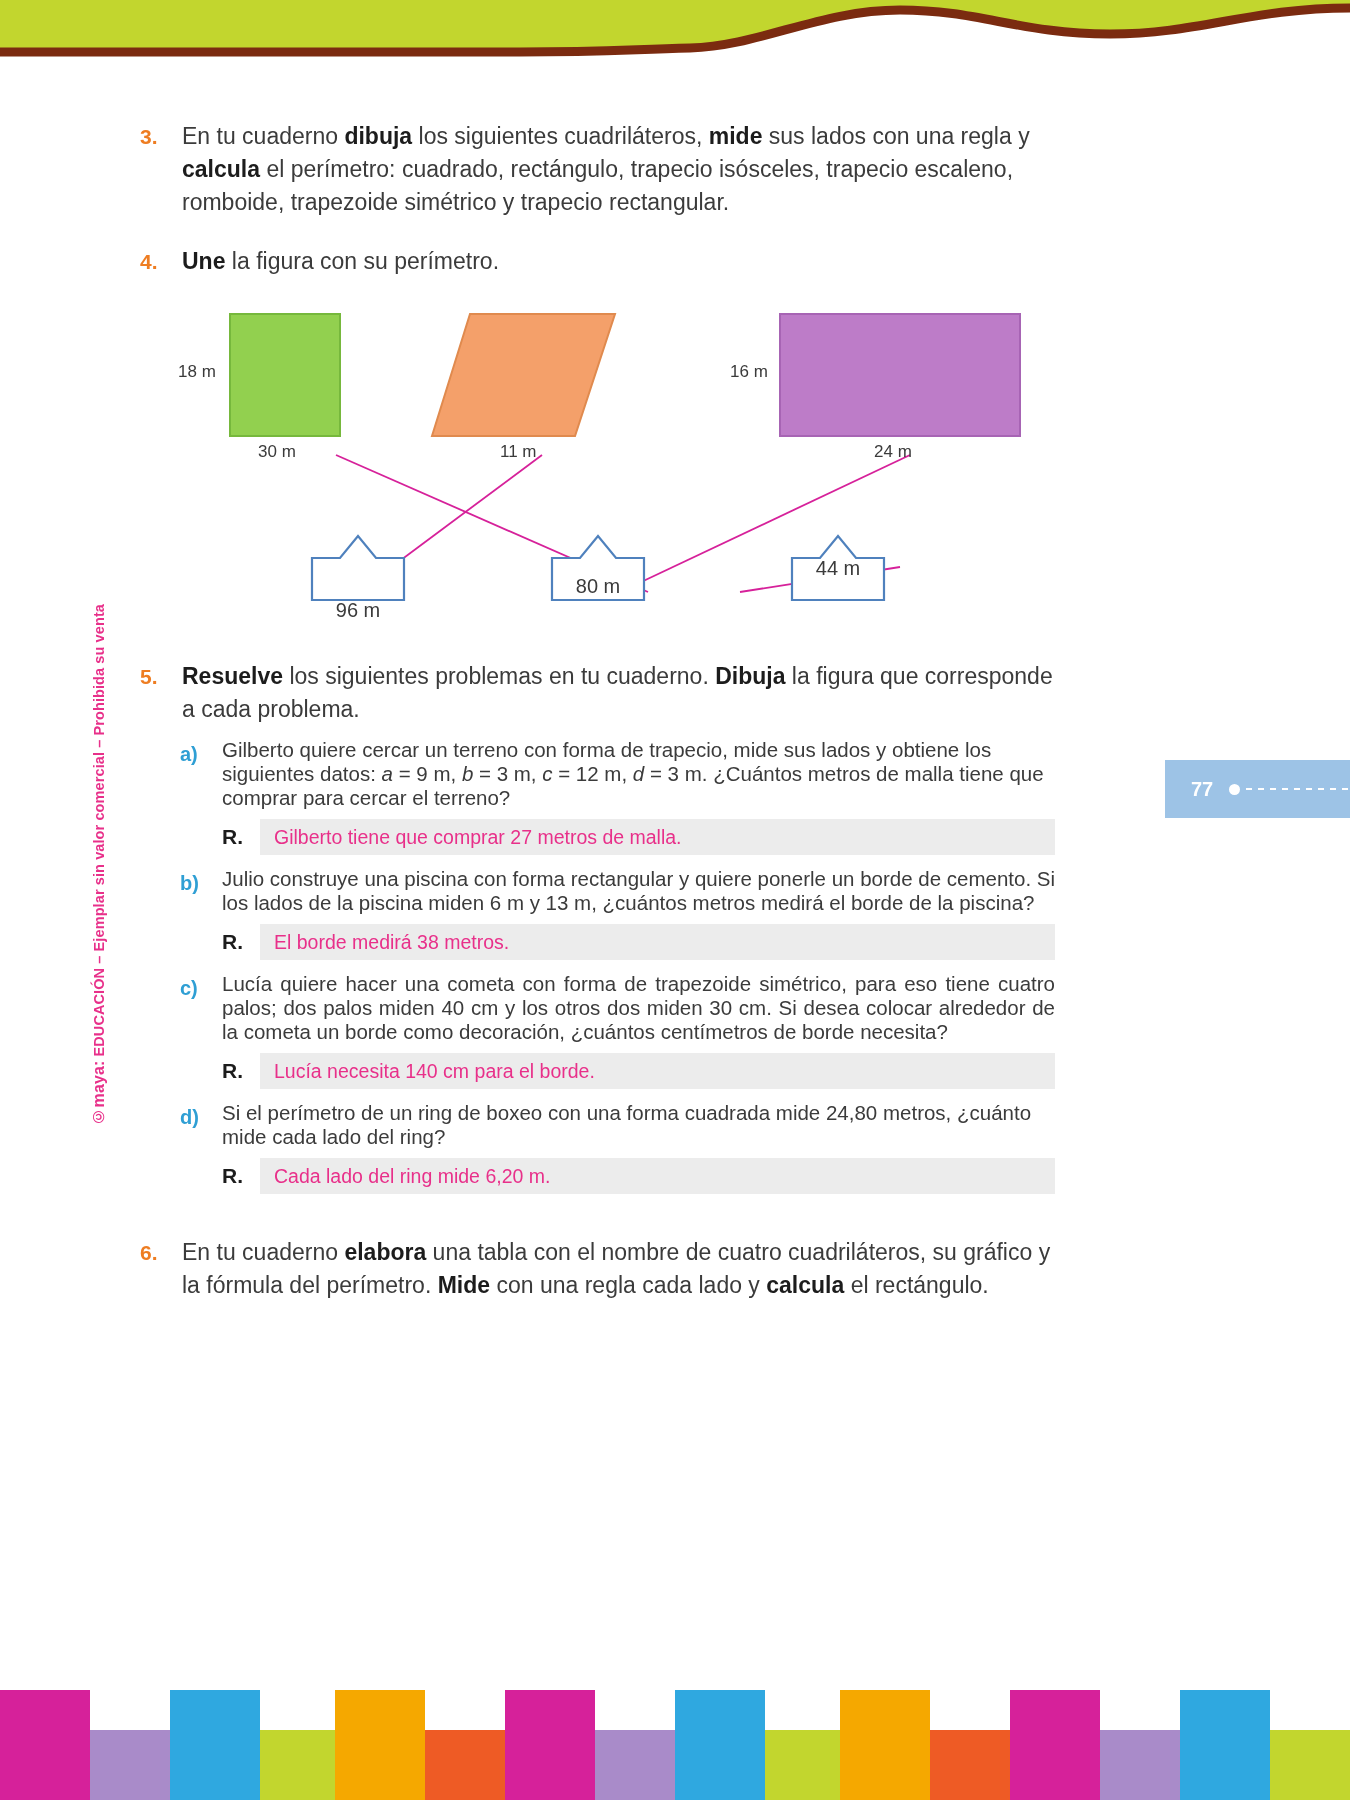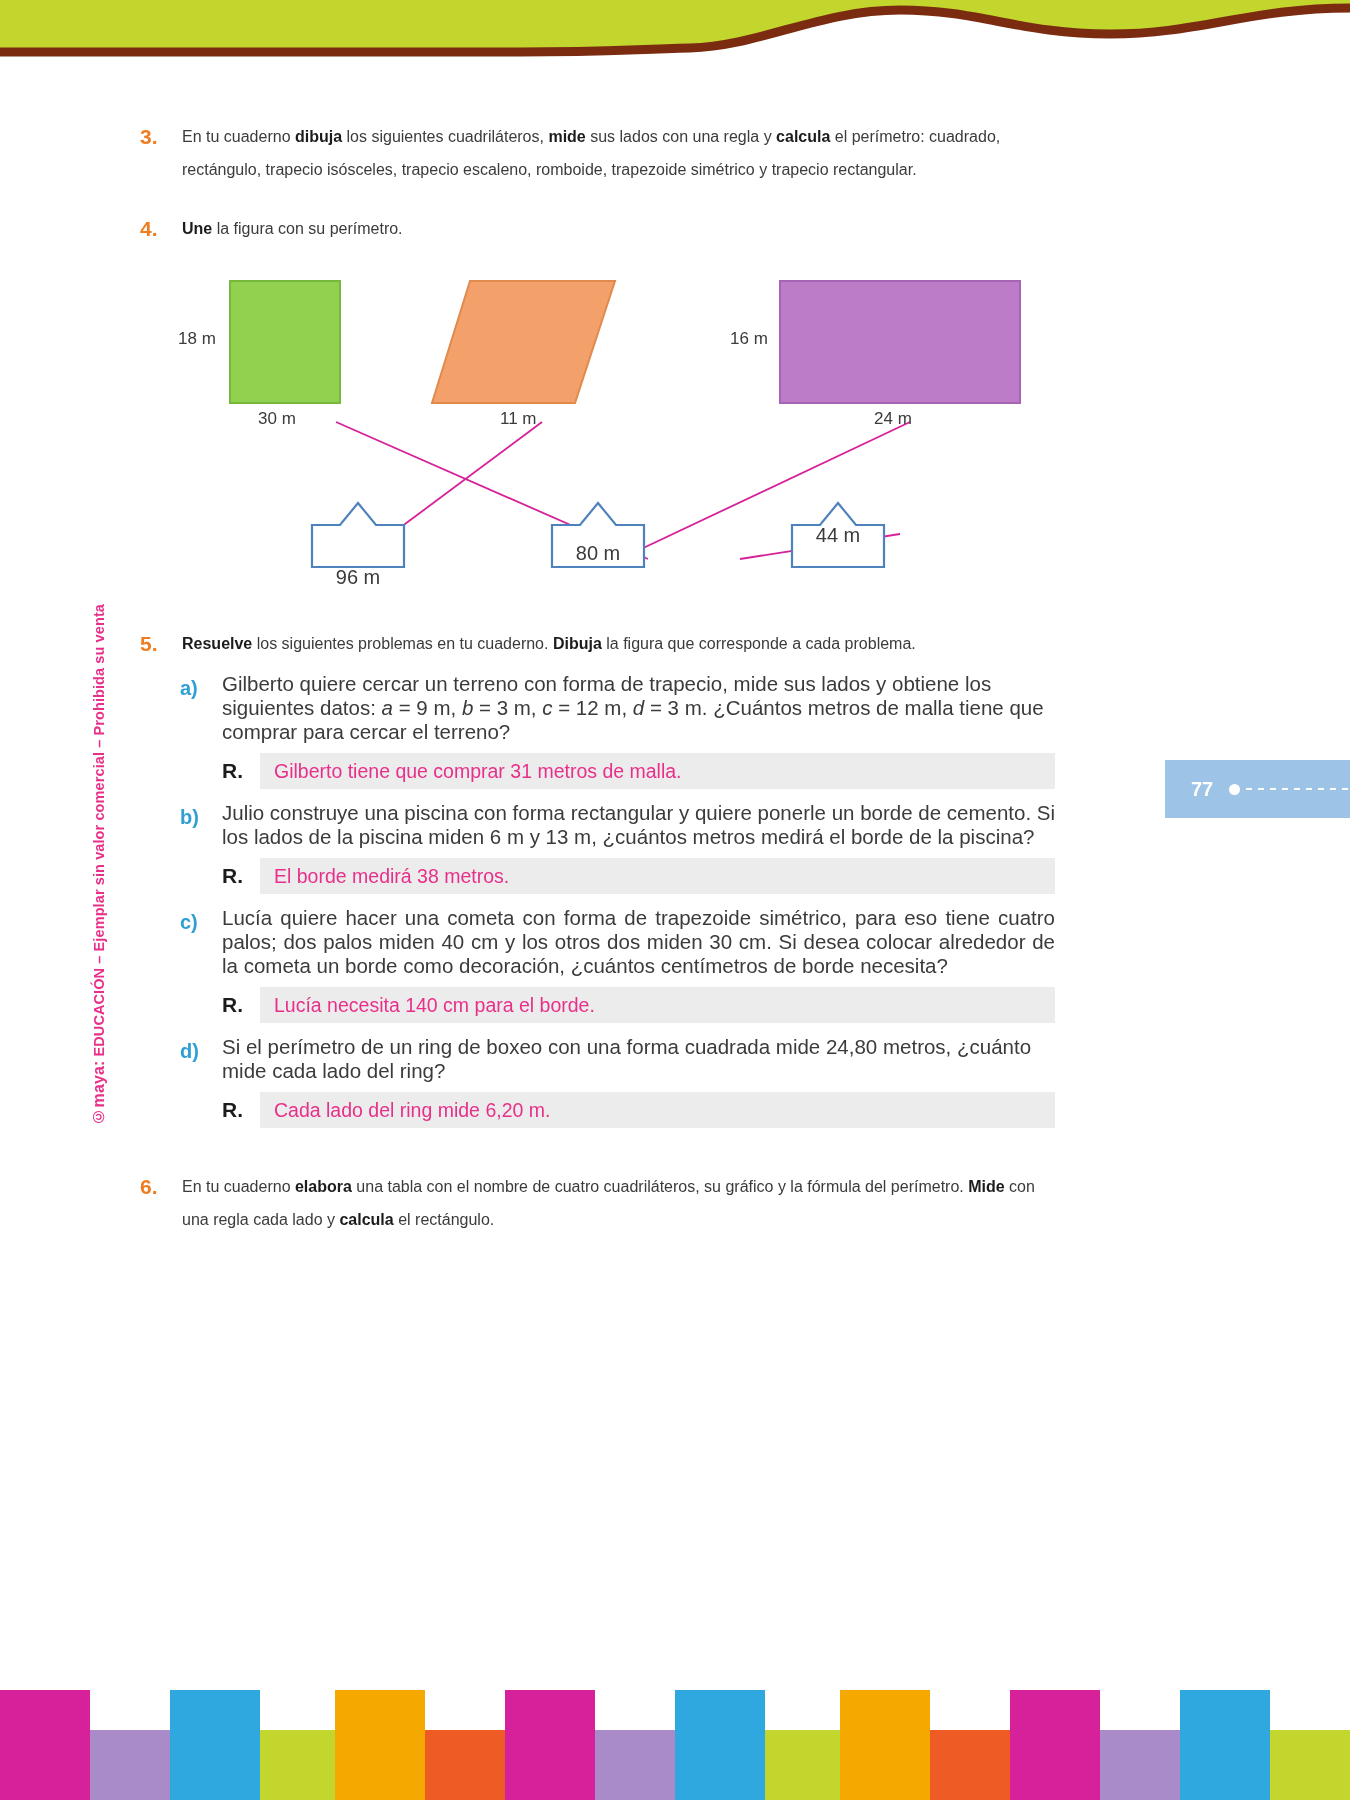--- a/index.html
+++ b/index.html
@@ -62,21 +62,21 @@
   }
 
   .ex { display: flex; margin-bottom: 6px; }
   .ex-num {
     flex: 0 0 42px;
     font-size: 21px; font-weight: bold; color: #ee7d22;
     line-height: 33px;
   }
   .ex-body {
     flex: 1;
-    font-size: 16px; color: #3b3b3b; line-height: 33px;
+    font-size: 23px; color: #3b3b3b; line-height: 33px;
     text-align: left;
   }
   .ex-body b { color: #1c1c1c; font-weight: bold; }
 
   
   .sub { display: flex; margin-top: 12px; }
   .sub-letter {
     flex: 0 0 42px; margin-left: 40px;
     font-size: 20px; font-weight: bold; color: #2f9fd4;
     line-height: 33px;
@@ -187,21 +187,21 @@
     <div class="ex-num">5.</div>
     <div class="ex-body"><b>Resuelve</b><span> los siguientes problemas en tu cuaderno. </span><b>Dibuja</b><span> la figura que corresponde a cada problema.</span></div>
   </div>
 
   <div class="sub">
     <div class="sub-letter">a)</div>
     <div class="sub-body"><span>Gilberto quiere cercar un terreno con forma de trapecio, mide sus lados y obtiene los siguientes datos: </span><i>a</i><span> = 9 m, </span><i>b</i><span> = 3 m, </span><i>c</i><span> = 12 m, </span><i>d</i><span> = 3 m. ¿Cuántos metros de malla tiene que comprar para cercar el terreno?</span></div>
   </div>
   <div class="ans">
     <div class="ans-r">R.</div>
-    <div class="ans-text">Gilberto tiene que comprar 31 metros de malla.</div>
+    <div class="ans-text">Gilberto tiene que comprar 27 metros de malla.</div>
   </div>
 
   <div class="sub">
     <div class="sub-letter">b)</div>
     <div class="sub-body"><span>Julio construye una piscina con forma rectangular y quiere ponerle un borde de cemento. Si los lados de la piscina miden 6 m y 13 m, ¿cuántos metros medirá el borde de la piscina?</span></div>
   </div>
   <div class="ans">
     <div class="ans-r">R.</div>
     <div class="ans-text">El borde medirá 38 metros.</div>
   </div>

